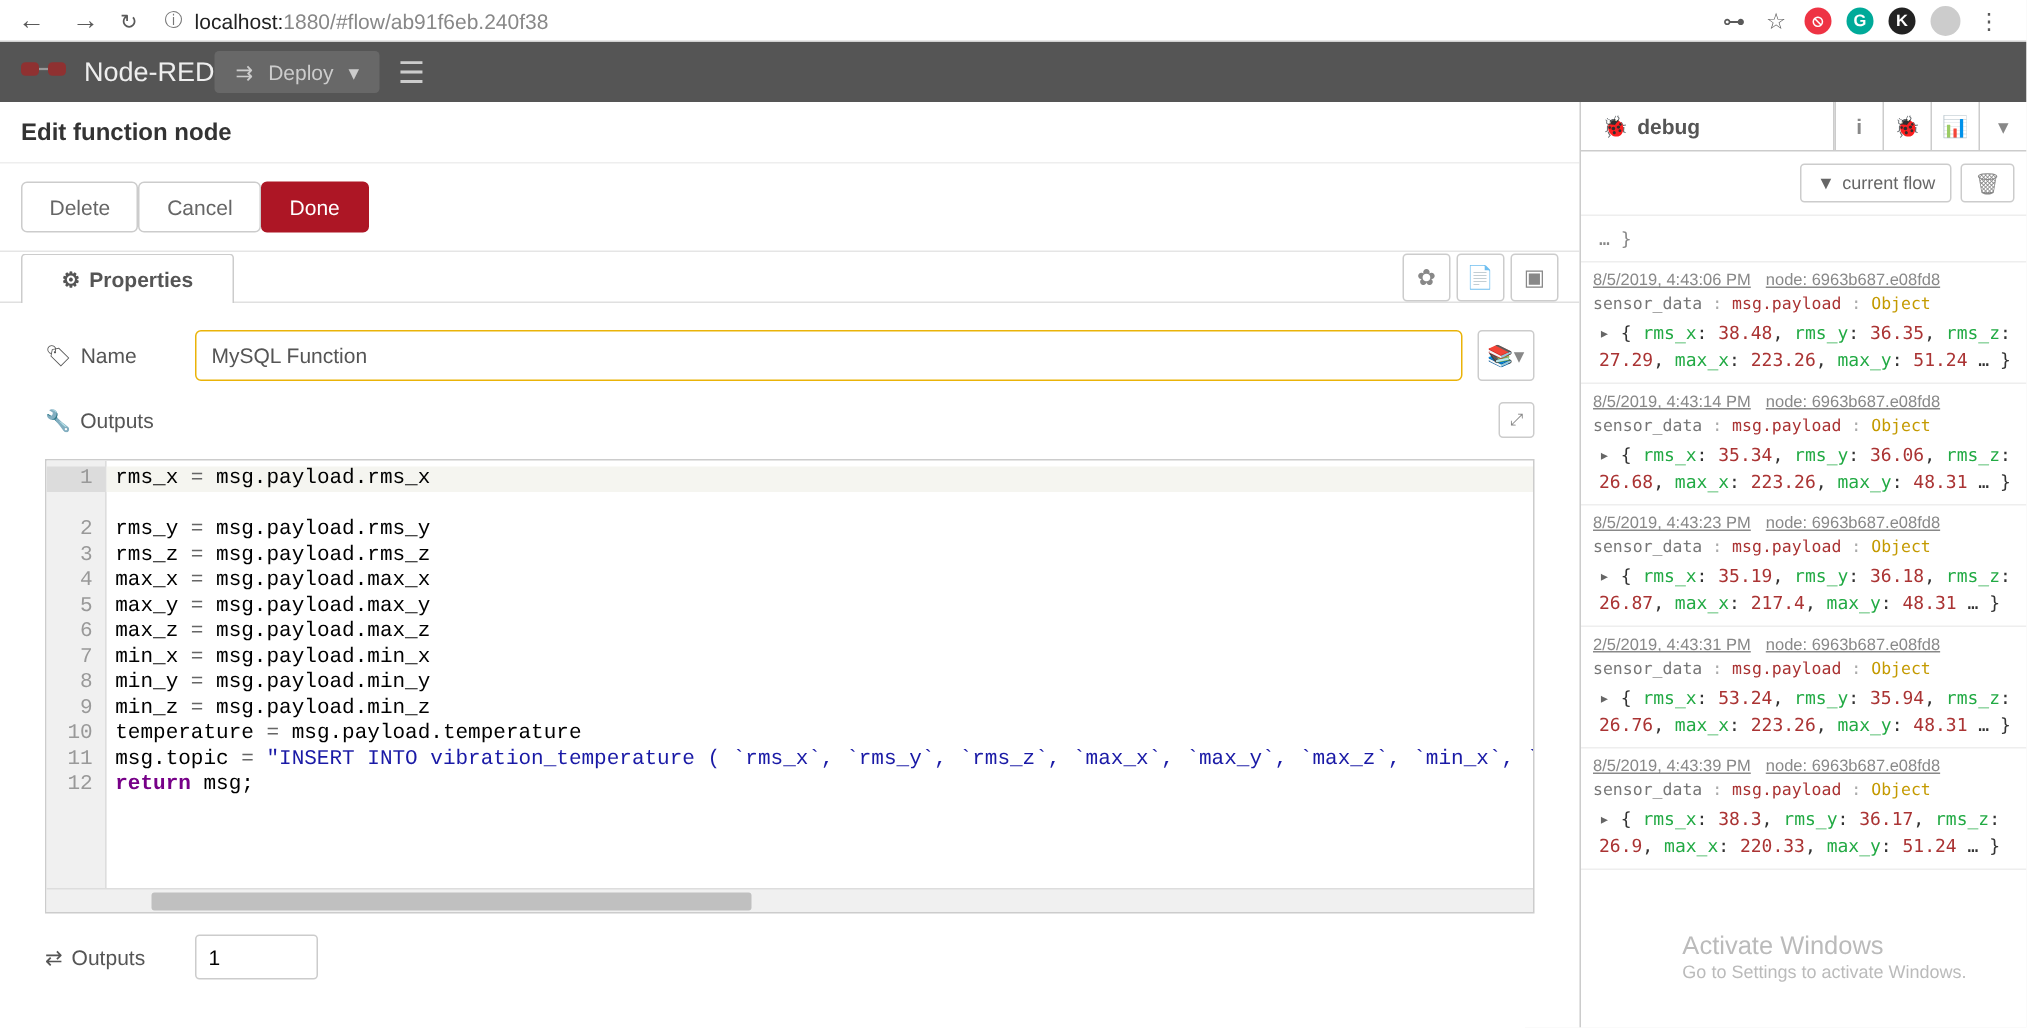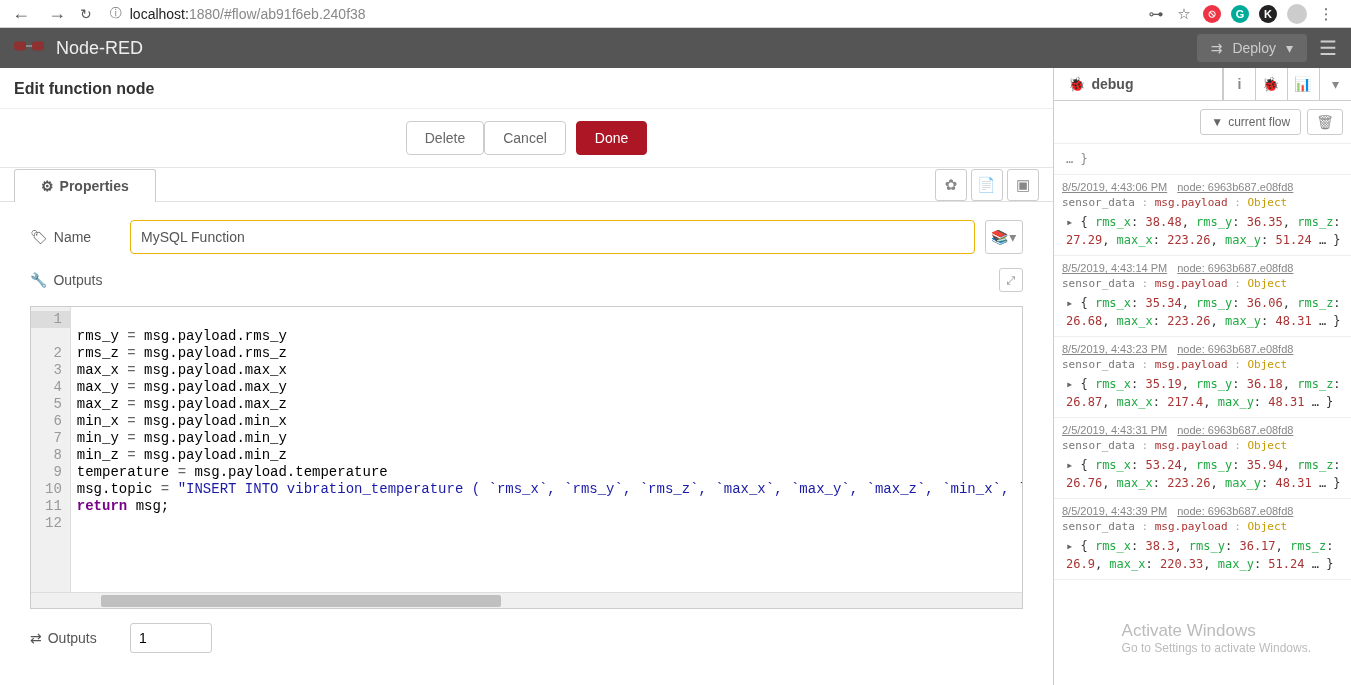--- a/index.html
+++ b/index.html
@@ -13,34 +13,34 @@
 .url-info { color: #777; font-size: 12px; }
 .url-text { color: #222; }
 .url-path { color: #888; }
 .ext-icons { display: flex; align-items: center; gap: 10px; margin-right: 8px; }
 .ext-icon { width: 18px; height: 18px; display: inline-flex; align-items: center; justify-content: center; color: #5a5a5a; font-size: 15px; }
 .circ { border-radius: 50%; width: 18px; height: 18px; display: inline-flex; align-items: center; justify-content: center; font-size: 11px; font-weight: bold; color: #fff; }
 .circ.red { background:#e34; } .circ.green { background:#0a9; } .circ.black { background:#222; }
 .avatar-ic { width: 20px; height: 20px; border-radius:50%; background:#ccc; }
 
 
-.nr-header { height: 40px; background: #555; display: flex; align-items: center; padding: 0 14px; justify-content: space-between; }
+.nr-header { height: 40px; background: #555; display: flex; align-items: center; padding: 0 14px; }
 .nr-brand { display: flex; align-items: center; gap: 12px; color: #eee; font-size: 18px; }
 .nr-logo svg { width: 30px; height: 20px; }
 .deploy { background: #686868; color: #ccc; padding: 6px 14px; border-radius: 3px; display: flex; align-items: center; gap: 10px; font-size: 14px; }
 .hamburger { color: #ccc; font-size: 20px; margin-left: 12px; cursor:pointer; }
 
 
 .layout { display: flex; height: calc(685px - 28px - 40px); }
 .editor-panel { flex: 1; background: #fff; display: flex; flex-direction: column; min-width: 0; }
 .sidebar-panel { width: 298px; background: #fff; border-left: 1px solid #ccc; display: flex; flex-direction: column; }
 
 
 .edit-title { padding: 12px 14px 10px; font-weight: bold; font-size: 16px; color: #333; border-bottom: 1px solid #eee; }
-.edit-actions { display: flex; justify-content: center; padding: 12px 14px; border-bottom: 1px solid #e5e5e5; }
+.edit-actions { display: flex; justify-content: flex-start; padding: 12px 14px; border-bottom: 1px solid #e5e5e5; }
 .btn { padding: 8px 18px; border: 1px solid #ccc; background: #fff; border-radius: 4px; color: #666; cursor: pointer; font-size: 14px; }
 .btn.done { background: #ad1625; border-color: #ad1625; color: #fff; }
 
 
 .tab-row { display: flex; align-items: center; padding: 0 14px; border-bottom: 1px solid #e0e0e0; }
 .tab { padding: 8px 26px; border: 1px solid #ccc; border-bottom: none; background: #fff; font-weight: bold; color: #555; display: flex; align-items: center; gap: 6px; border-radius: 3px 3px 0 0; position: relative; top: 1px; }
 .tab-right { margin-left: auto; display: flex; gap: 4px; }
 .tab-ic { width: 32px; height: 32px; border: 1px solid #ccc; display: inline-flex; align-items: center; justify-content: center; color: #888; font-size: 15px; cursor:pointer; border-radius: 3px; }
 
 
@@ -129,21 +129,21 @@
     <span class="hamburger">☰</span>
   </div>
 </div>
 
 <div class="layout">
 
   <div class="editor-panel">
     <div class="edit-title">Edit function node</div>
     <div class="edit-actions">
       <button class="btn">Delete</button>
-      <div style="display:flex;gap:10px;">
+      <div style="display:flex;">
         <button class="btn">Cancel</button>
         <button class="btn done">Done</button>
       </div>
     </div>
     <div class="tab-row">
       <div class="tab">
         <span>⚙</span>
         <span>Properties</span>
       </div>
       <div class="tab-right">
@@ -167,21 +167,21 @@
         <div class="form-label wide">
           <span>🔧</span>
           <span>Outputs</span>
         </div>
         <span class="expand-ic">⤢</span>
       </div>
 
       <div class="code-wrap">
         <div class="code-lines">
           <div class="gutter" id="gutter"><span class="hl">1</span><br><div>2</div><div>3</div><div>4</div><div>5</div><div>6</div><div>7</div><div>8</div><div>9</div><div>10</div><div>11</div><div>12</div></div>
-          <div class="code-text" id="code">
+          <div class="code-text" id="code"><span class="hl-line">rms_x <span class="tok-op">=</span> msg.payload.rms_x</span>
 <span>rms_y <span class="tok-op">=</span> msg.payload.rms_y</span>
 <span>rms_z <span class="tok-op">=</span> msg.payload.rms_z</span>
 <span>max_x <span class="tok-op">=</span> msg.payload.max_x</span>
 <span>max_y <span class="tok-op">=</span> msg.payload.max_y</span>
 <span>max_z <span class="tok-op">=</span> msg.payload.max_z</span>
 <span>min_x <span class="tok-op">=</span> msg.payload.min_x</span>
 <span>min_y <span class="tok-op">=</span> msg.payload.min_y</span>
 <span>min_z <span class="tok-op">=</span> msg.payload.min_z</span>
 <span>temperature <span class="tok-op">=</span> msg.payload.temperature</span>
 <span>msg.topic <span class="tok-op">=</span> <span class="tok-str">"INSERT INTO vibration_temperature ( `rms_x`, `rms_y`, `rms_z`, `max_x`, `max_y`, `max_z`, `min_x`, `min_y`, `m</span></span>

